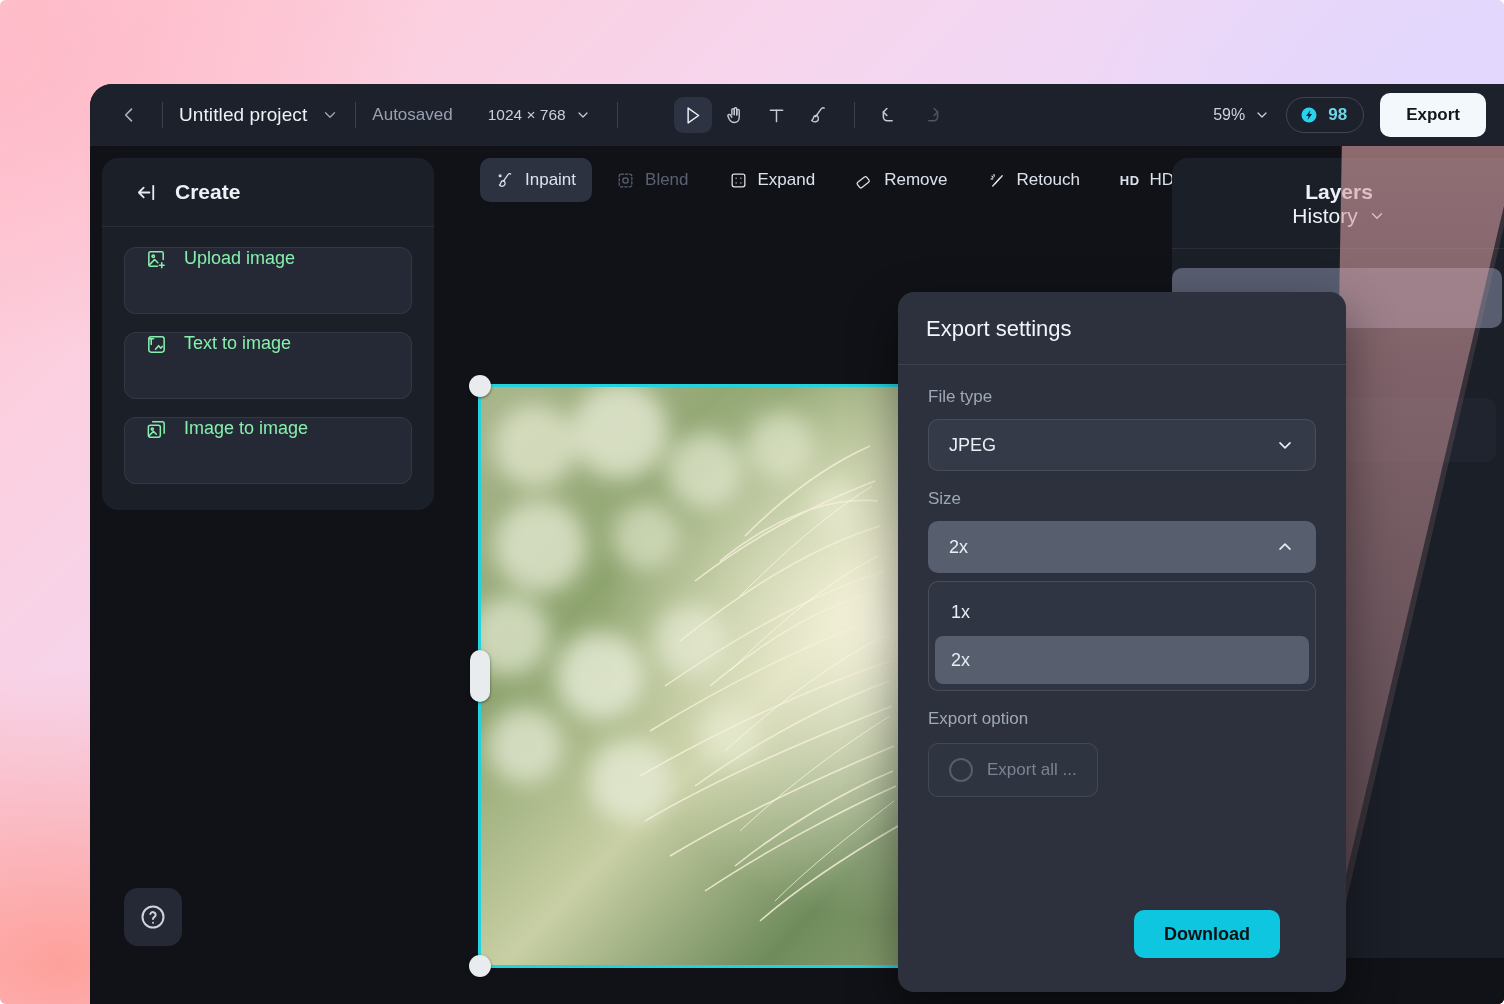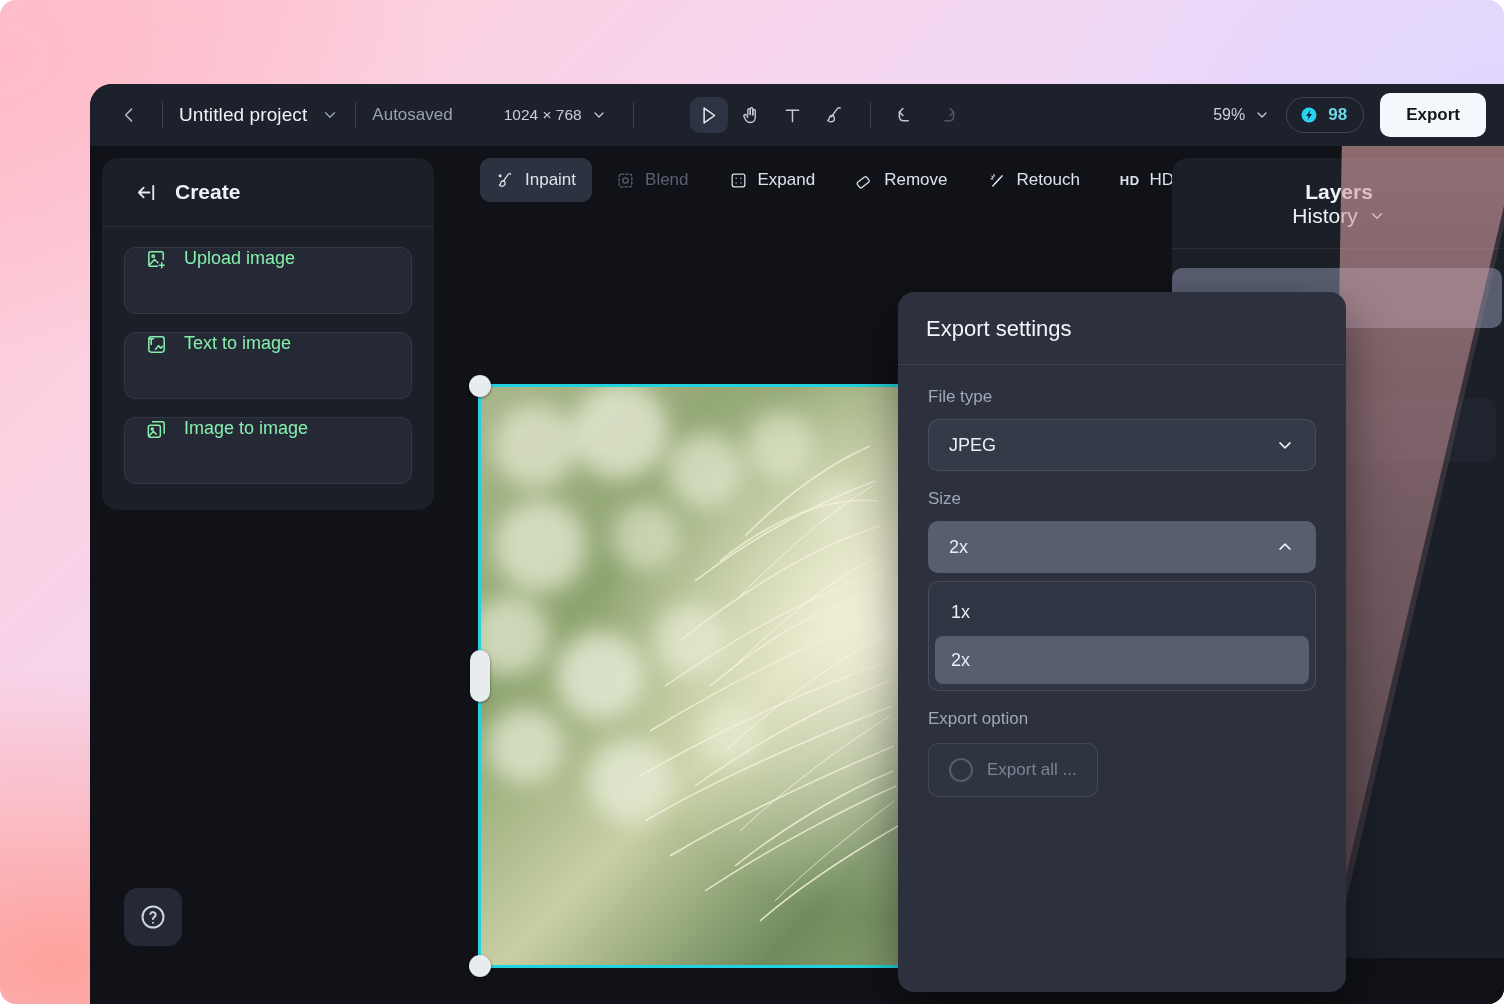--- a/index.html
+++ b/index.html
@@ -9,21 +9,21 @@
     height: 1004px;
     overflow: hidden;
     font-family: "Liberation Sans", sans-serif;
   }
 
   
   #backdrop {
     position: relative;
     width: 1504px;
     height: 1004px;
-    border-radius: 16px;
+    border-radius: 6px;
     overflow: hidden;
     background:
       linear-gradient(135deg,
         #ffc2cd 0%,
         #fbd0e0 18%,
         #f6d6ee 34%,
         #eed8f7 50%,
         #e4d9fb 62%,
         #f2cfd6 74%,
         #ffb3ae 88%,
@@ -75,21 +75,21 @@
     background: rgba(255,255,255,.14);
     margin: 0 16px;
   }
   #project-name {
     color: #eef1f6; font-size: 19px; letter-spacing: .1px;
   }
   #project-chevron { margin-left: 14px; color:#9aa3b2; display:flex; cursor:pointer; }
   #autosaved { color: #98a1b0; font-size: 17px; }
   #canvas-size-group {
     display:flex; align-items:center; gap:9px;
-    margin-left: 51px; color:#c8cfdb; font-size: 15.5px; cursor:pointer;
+    margin-left: 35px; color:#c8cfdb; font-size: 15.5px; cursor:pointer;
   }
   #tools-group { display:flex; align-items:center; gap:4px; margin-left: 40px; }
   .tool-btn {
     width: 38px; height: 36px; border-radius: 9px;
     display:flex; align-items:center; justify-content:center;
     color:#c3cad6; cursor:pointer;
   }
   .tool-btn.active { background:#2d3342; color:#e9edf4; }
   .tool-btn.disabled { color:#4e5664; cursor:default; }
   #topbar-right {
@@ -652,17 +652,18 @@
 
 
           <div class="radio-row" style="margin-top:14px;">
             <div class="radio-chip muted">
               <span class="radio-dot off2"></span>
               <span>Export all ...</span>
             </div>
           </div>
         </div>
 
+        <button id="download-button">Download</button>
       </div>
 
     </div>
   </div>
 </div>
 
 </body></html>

